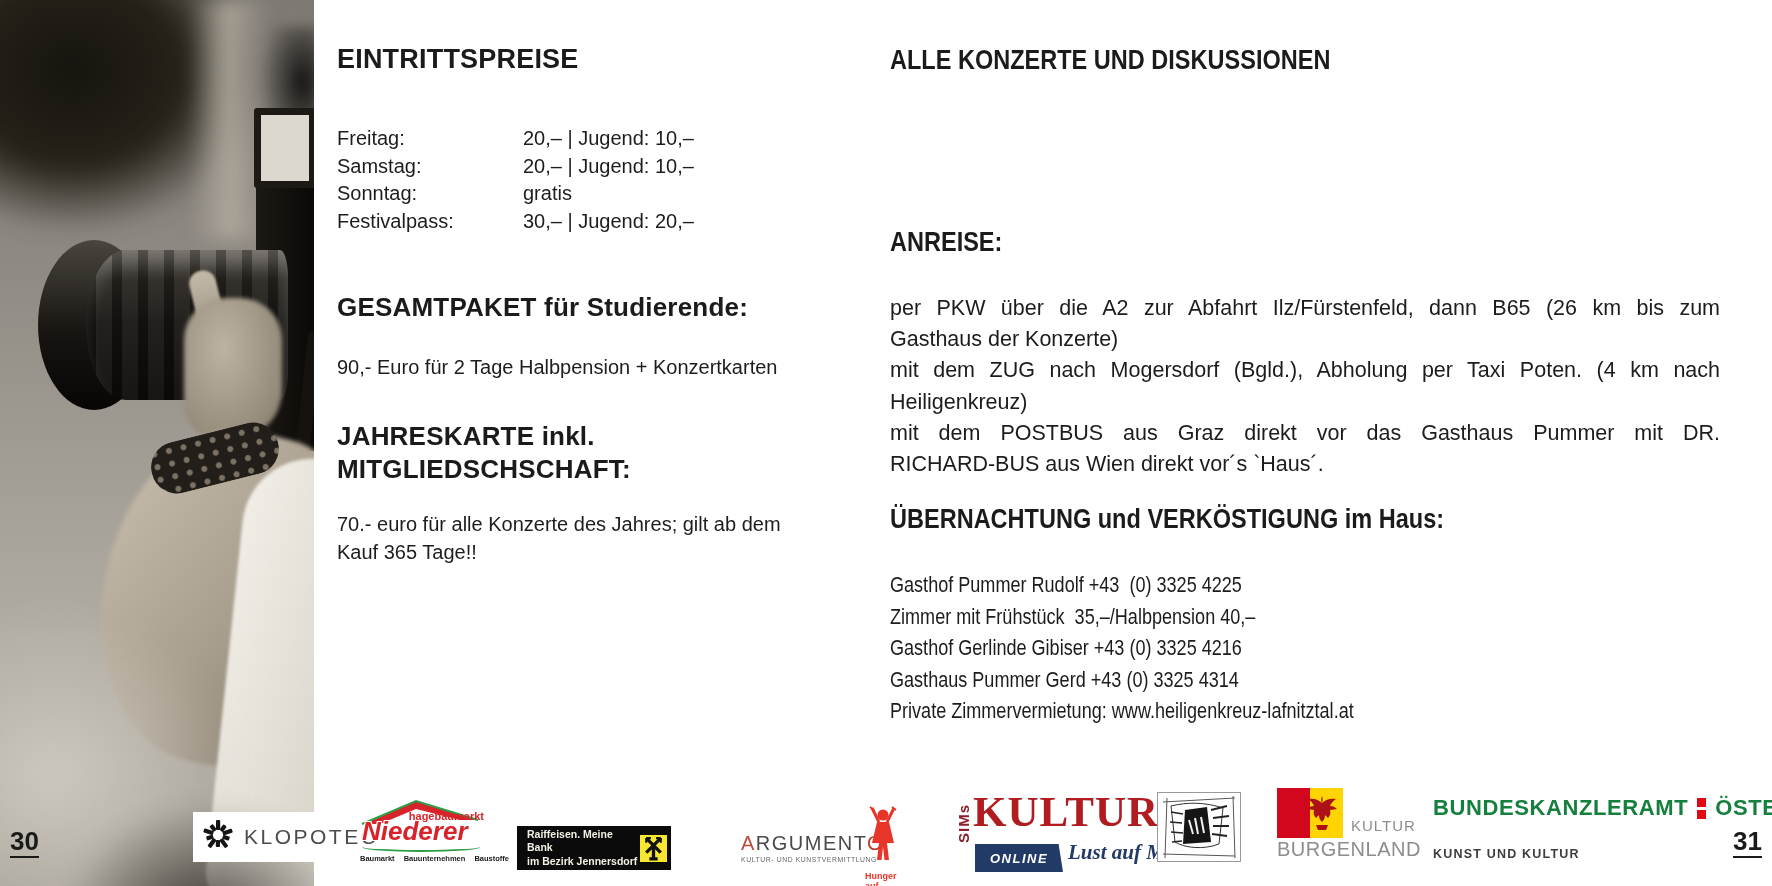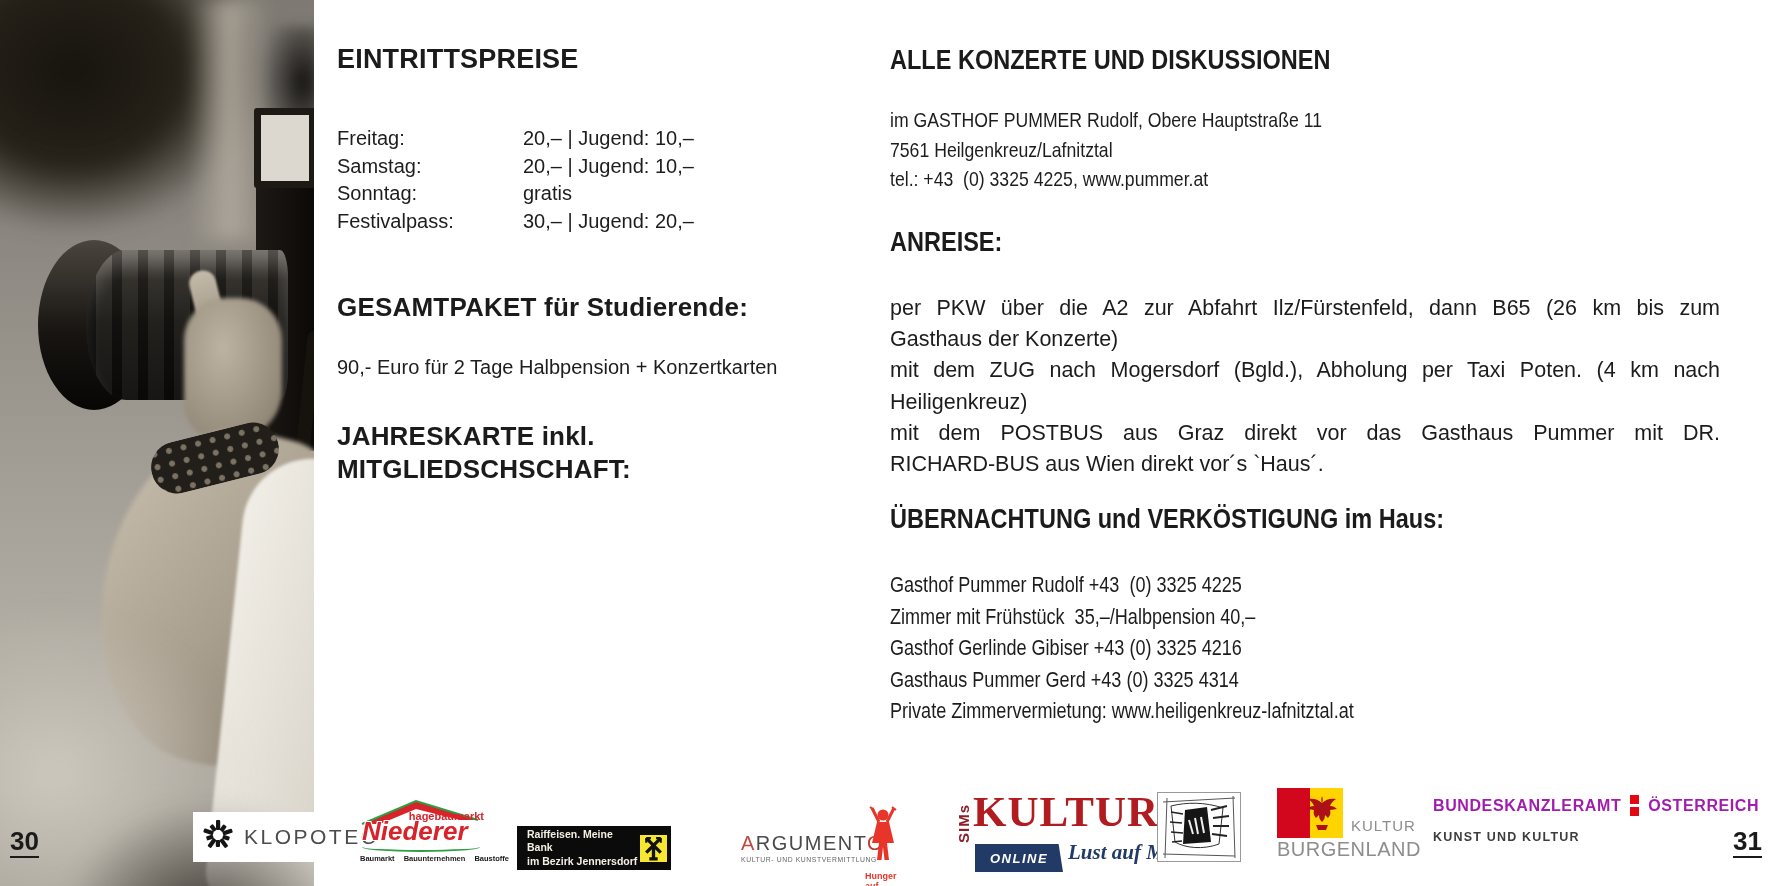--- a/index.html
+++ b/index.html
@@ -121,24 +121,24 @@
   .lg-burgenland{left:1277px;top:788px;width:130px;height:70px;}
   .bg-flag{position:absolute;left:0;top:0;width:66px;height:50px;display:flex;}
   .bg-red{width:50%;height:100%;background:#d2061d;}
   .bg-yellow{width:50%;height:100%;background:#ffd400;}
   .bg-eagle{position:absolute;left:26px;top:5px;}
   .bg-kultur{position:absolute;left:74px;top:29px;font-size:15px;color:#8d8d8d;letter-spacing:1px;}
   .bg-land{position:absolute;left:0;top:50px;font-size:20px;color:#8d8d8d;letter-spacing:.5px;}
 
   .lg-bka{left:1433px;top:795px;width:300px;}
   .bka-row{display:flex;align-items:center;gap:9px;}
-  .bka-name{font-size:16px;font-weight:bold;color:#a21caf;letter-spacing:.6px;}
+  .bka-name{font-size:22px;font-weight:bold;color:#15803d;letter-spacing:.6px;}
   .bka-sq{display:flex;flex-direction:column;gap:3px;}
   .bka-sq i{width:9px;height:9px;background:#e30613;display:block;}
-  .bka-sub{font-size:12.5px;font-weight:bold;color:#3d3d3d;letter-spacing:1.2px;margin-top:14px;}
+  .bka-sub{font-size:12.5px;font-weight:bold;color:#3d3d3d;letter-spacing:1.2px;margin-top:26px;}
 </style>
 </head>
 <body>
 
 <div class="page">
 
   <div class="photo">
     <div class="ph-darktop"></div>
     <div class="ph-lightband"></div>
     <div class="ph-hair"></div>
@@ -180,28 +180,27 @@
     </div>
   </div>
 
   <div class="abs h-left lc-pkg-title">GESAMTPAKET für Studierende:</div>
   <div class="abs body-l lc-pkg-body">90,- Euro für 2 Tage Halbpension + Konzertkarten</div>
 
   <div class="abs h-left lc-year-title">
     <div>JAHRESKARTE inkl.</div>
     <div>MITGLIEDSCHSCHAFT:</div>
   </div>
+  <div class="abs body-l lc-year-body">
+    <div>70.- euro für alle Konzerte des Jahres; gilt ab dem</div>
+    <div>Kauf 365 Tage!!</div>
+  </div>
 
   <div class="abs h-right rc-title">
     <span class="cond">ALLE KONZERTE UND DISKUSSIONEN</span>
-  </div>
-  <div class="abs body-r rc-address">
-    <div><span class="cond">im GASTHOF PUMMER Rudolf, Obere Hauptstraße 11</span></div>
-    <div><span class="cond">7561 Heilgenkreuz/Lafnitztal</span></div>
-    <div><span class="cond">tel.: +43 &nbsp;(0) 3325 4225, www.pummer.at</span></div>
   </div>
 
   <div class="abs h-right rc-anreise-title">
     <span class="cond">ANREISE:</span>
   </div>
   <div class="abs rc-paragraph">
     <div class="just">per PKW über die A2 zur Abfahrt Ilz/Fürstenfeld, dann B65 (26 km bis zum</div>
     <div>Gasthaus der Konzerte)</div>
     <div class="just">mit dem ZUG nach Mogersdorf (Bgld.), Abholung per Taxi Poten. (4 km nach</div>
     <div>Heiligenkreuz)</div>

